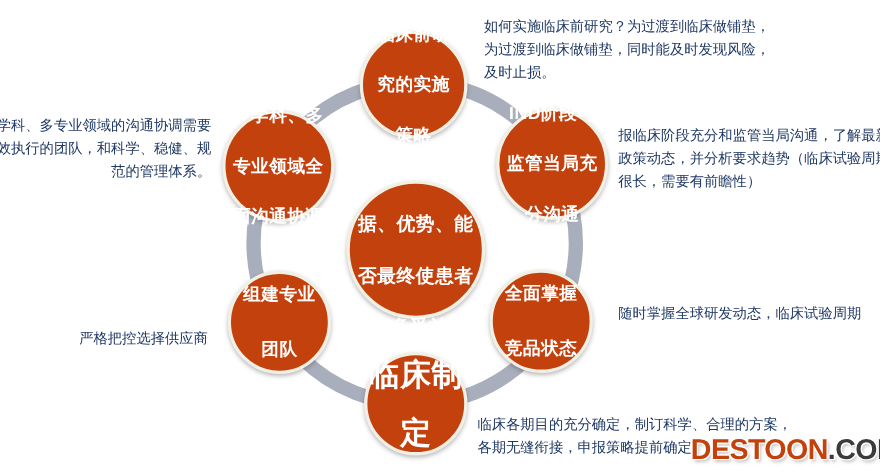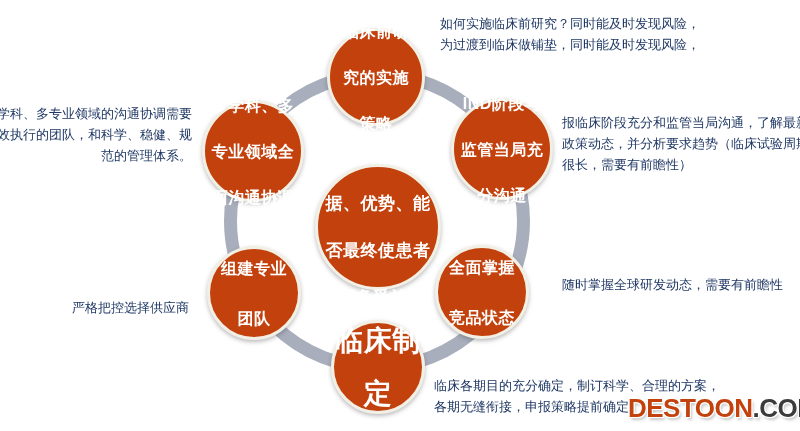--- a/index.html
+++ b/index.html
@@ -41,21 +41,21 @@
     text-align: center;
     font-size: 16px;
     line-height: 21px;
     letter-spacing: 0.5px;
     gap: 25px;
   }
   .node-preclinical  { left: 327px; top: 28px;  width: 98px;  height: 98px;  }
   .node-coordination { left: 202px; top: 100px; width: 102px; height: 102px; }
   .node-ind          { left: 451px; top: 98px;  width: 102px; height: 102px; }
   .node-team         { left: 207px; top: 246px; width: 94px;  height: 94px;  line-height: 25px; }
-  .node-competitor   { left: 435px; top: 245px; width: 94px;  height: 94px;  line-height: 25px; }
+  .node-competitor   { left: 445px; top: 245px; width: 94px;  height: 94px;  line-height: 25px; }
   .node-clinical     { left: 331px; top: 320px; width: 94px;  height: 94px;  font-size: 28px; line-height: 28px; }
   .node-center       { left: 315px; top: 164px; width: 126px; height: 126px; font-size: 17px; line-height: 22px; }
 
   
   .note {
     position: absolute;
     color: #1f3864;
     font-size: 13px;
     line-height: 21px;
     white-space: nowrap;
@@ -125,32 +125,33 @@
     <div>团队</div>
   </div>
 
   <div class="node node-coordination">
     <div>多学科、多</div>
     <div>专业领域全</div>
     <div>面沟通协调</div>
   </div>
 
   <div class="note note-preclinical">
-    <div>如何实施临床前研究？同时能及时发现风险，</div>
+    <div>如何实施临床前研究？为过渡到临床做铺垫，</div>
     <div>为过渡到临床做铺垫，同时能及时发现风险，</div>
+    <div>及时止损。</div>
   </div>
 
   <div class="note note-ind">
     <div>报临床阶段充分和监管当局沟通，了解最新</div>
     <div>政策动态，并分析要求趋势（临床试验周期</div>
     <div>很长，需要有前瞻性）</div>
   </div>
 
   <div class="note note-competitor">
-    <div>随时掌握全球研发动态，需要有前瞻性</div>
+    <div>随时掌握全球研发动态，临床试验周期</div>
   </div>
 
   <div class="note note-clinical">
     <div>临床各期目的充分确定，制订科学、合理的方案，</div>
     <div>各期无缝衔接，申报策略提前确定。</div>
   </div>
 
   <div class="note note-coordination">
     <div>多学科、多专业领域的沟通协调需要</div>
     <div>高效执行的团队，和科学、稳健、规</div>

